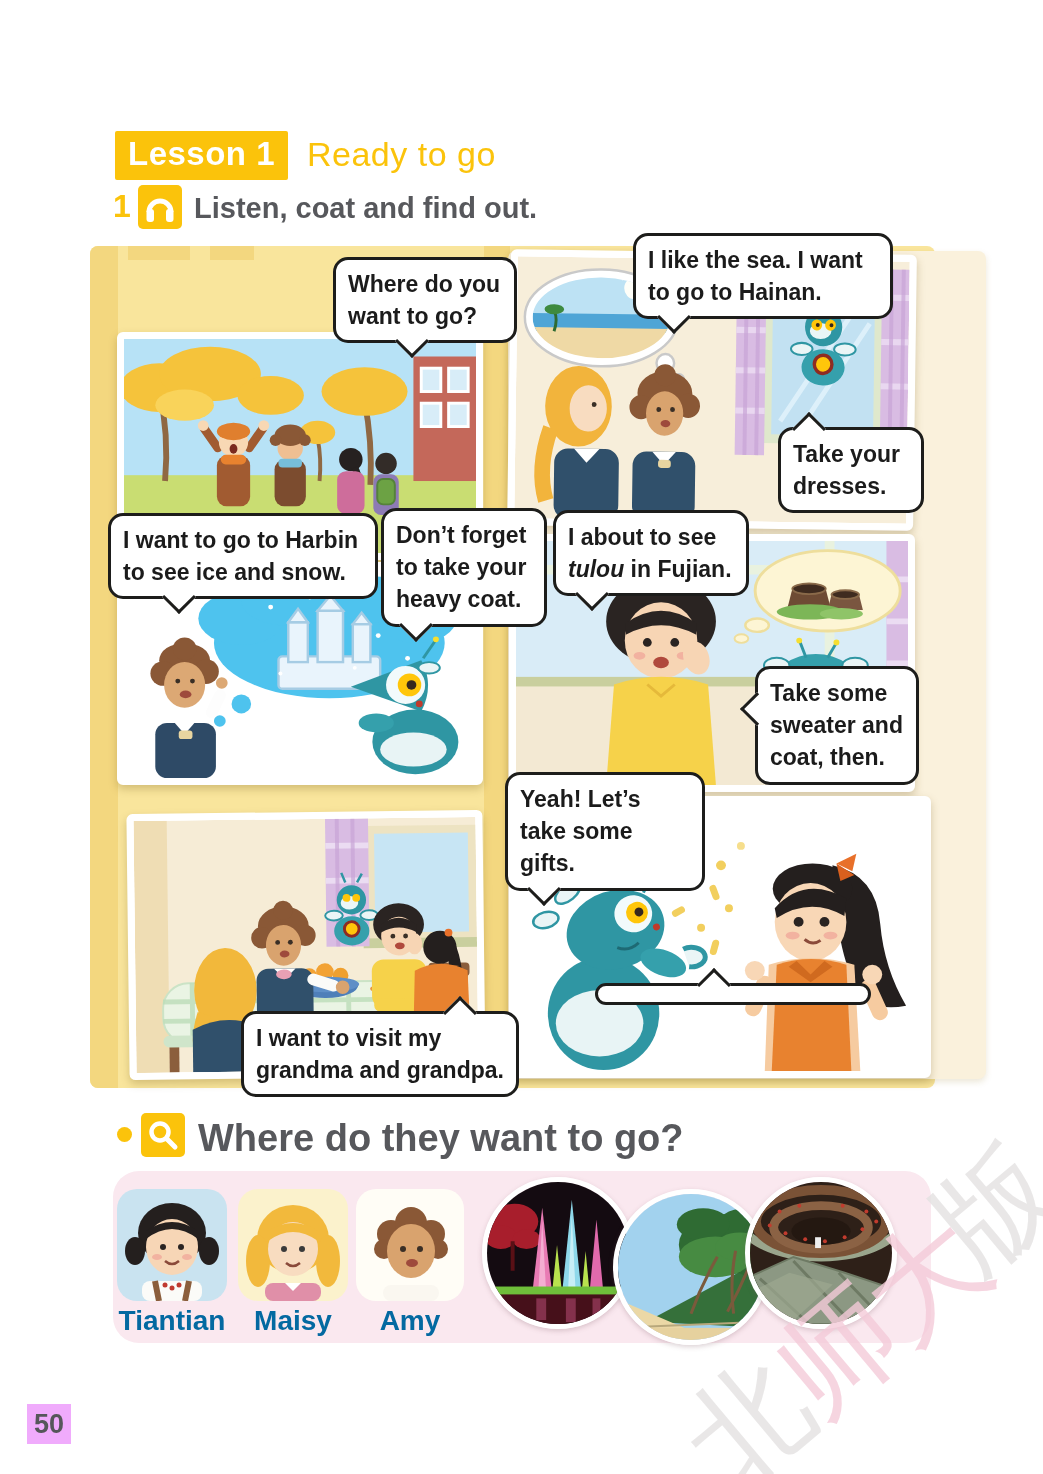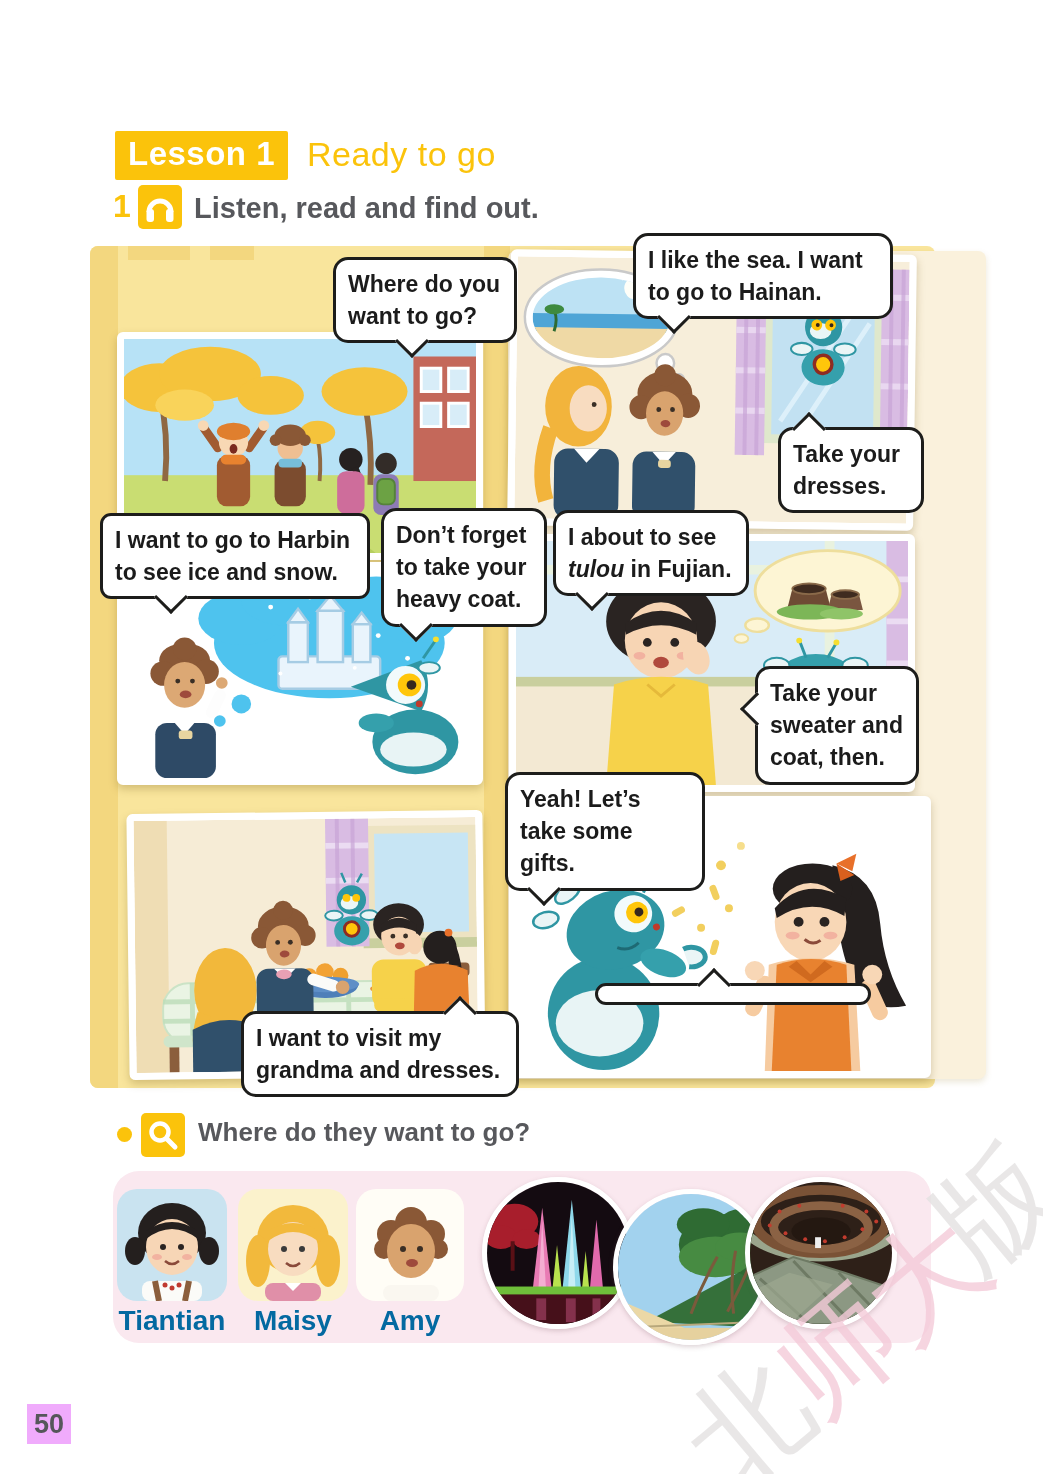--- a/index.html
+++ b/index.html
@@ -36,34 +36,34 @@
   .bubble{position:absolute;background:#ffffff;border:3px solid #1D1D1B;border-radius:15px;
           padding:8px 12px;color:#1B1B1B;font-size:23px;font-weight:700;line-height:1.4;z-index:20;}
   .tail{position:absolute;width:21px;height:21px;background:#ffffff;transform:rotate(45deg);}
   .tail.b{bottom:-13px;border-right:3px solid #1D1D1B;border-bottom:3px solid #1D1D1B;}
   .tail.t{top:-13px;border-left:3px solid #1D1D1B;border-top:3px solid #1D1D1B;}
   .tail.l{left:-13px;border-left:3px solid #1D1D1B;border-bottom:3px solid #1D1D1B;}
   .b1{left:88px;top:252px;width:216px;}
   .b2{left:333px;top:257px;width:154px;}
   .b3{left:633px;top:233px;width:230px;}
   .b4{left:778px;top:427px;width:116px;}
-  .b5{left:100px;top:513px;width:240px;border-radius:11px;}
+  .b5{left:108px;top:513px;width:240px;}
   .b6{left:381px;top:508px;width:136px;}
   .b7{left:553px;top:510px;width:166px;}
   .b8{left:755px;top:666px;width:134px;}
   .b9{left:327px;top:772px;width:132px;}
   .b10{left:505px;top:772px;width:170px;}
   .b11{left:241px;top:1011px;width:248px;}
   .b12{left:595px;top:983px;width:246px;}
   .it{font-style:italic;}
 
   
   .q-dot{left:117px;top:1127px;width:15px;height:15px;border-radius:50%;background:#FBC30B;}
   .mag-box{left:141px;top:1113px;}
-  .q-text{left:198px;top:1117px;color:#57585C;font-size:26px;font-weight:700;}
+  .q-text{left:198px;top:1117px;color:#57585C;font-size:38px;font-weight:700;}
 
   
   .pink-panel{left:113px;top:1171px;width:818px;height:172px;background:#FAE8EF;border-radius:26px;}
   .avatar{position:absolute;border-radius:20px;overflow:hidden;}
   .avatar svg{display:block;width:100%;height:100%;}
   .av1{left:117px;top:1189px;width:110px;height:112px;background:#C9E3F0;}
   .av2{left:238px;top:1189px;width:110px;height:112px;background:#FBF2CC;}
   .av3{left:356px;top:1189px;width:108px;height:112px;background:#FFFDF6;}
   .char-name{position:absolute;top:1305px;color:#0369a1;font-size:28px;font-weight:700;text-align:center;}
   .n1{left:117px;width:110px;}
@@ -95,21 +95,21 @@
   <div class="abs lesson-tag">Lesson 1</div>
   <div class="abs lesson-title">Ready to go</div>
   <div class="abs act-num">1</div>
   <div class="abs icon-box hp-box">
     <svg width="34" height="34" viewBox="0 0 34 34">
       <path d="M6 22 a11 11 0 0 1 22 0" fill="none" stroke="#ffffff" stroke-width="5"></path>
       <rect x="3.5" y="19" width="7.5" height="13" rx="3" fill="#ffffff"></rect>
       <rect x="23" y="19" width="7.5" height="13" rx="3" fill="#ffffff"></rect>
     </svg>
   </div>
-  <div class="abs instruction">Listen, read and find out.</div>
+  <div class="abs instruction">Listen, coat and find out.</div>
 
   <div class="abs frame"></div>
   <div class="abs frame-strip" style="left:90px;top:246px;width:28px;height:842px;border-radius:8px 0 0 8px;"></div>
   <div class="abs frame-strip" style="left:484px;top:246px;width:26px;height:842px;"></div>
   <div class="abs frame-strip" style="left:128px;top:246px;width:62px;height:14px;"></div>
   <div class="abs frame-strip" style="left:210px;top:246px;width:44px;height:14px;"></div>
   <div class="abs backing"></div>
 
   <div class="panel p1">
     <svg viewBox="0 0 360 220" preserveAspectRatio="none">
@@ -443,23 +443,23 @@
       <circle cx="358" cy="176" r="10" fill="#F8D7B6"></circle>
     </svg>
   </div>
 
   <div class="bubble b2"><span>Where do you want to go?</span><span class="tail b" style="left:64px"></span></div>
   <div class="bubble b3"><span>I like the sea. I want to go to Hainan.</span><span class="tail b" style="left:26px"></span></div>
   <div class="bubble b4"><span>Take your dresses.</span><span class="tail t" style="left:16px"></span></div>
   <div class="bubble b5"><span>I want to go to Harbin to see ice and snow.</span><span class="tail b" style="left:56px"></span></div>
   <div class="bubble b6"><span>Don’t forget to take your heavy coat.</span><span class="tail b" style="left:20px"></span></div>
   <div class="bubble b7"><span>I about to see </span><span class="it">tulou</span><span> in Fujian.</span><span class="tail b" style="left:24px"></span></div>
-  <div class="bubble b8"><span>Take your sweater and coat, then.</span><span class="tail l" style="top:28px"></span></div>
+  <div class="bubble b8"><span>Take some sweater and coat, then.</span><span class="tail l" style="top:28px"></span></div>
   <div class="bubble b10"><span>Yeah! Let’s take some gifts.</span><span class="tail b" style="left:24px"></span></div>
-  <div class="bubble b11"><span>I want to visit my grandma and dresses.</span><span class="tail t" style="left:auto;right:44px"></span></div>
+  <div class="bubble b11"><span>I want to visit my grandma and grandpa.</span><span class="tail t" style="left:auto;right:44px"></span></div>
   <div class="bubble b12"><span class="tail t" style="left:104px"></span></div>
 
   <div class="abs q-dot"></div>
   <div class="abs icon-box mag-box">
     <svg width="36" height="36" viewBox="0 0 36 36">
       <circle cx="15" cy="15" r="8.5" fill="none" stroke="#ffffff" stroke-width="4.5"></circle>
       <path d="M21.5 21.5 L30 30" stroke="#ffffff" stroke-width="5" stroke-linecap="round"></path>
     </svg>
   </div>
   <div class="abs q-text">Where do they want to go?</div>

